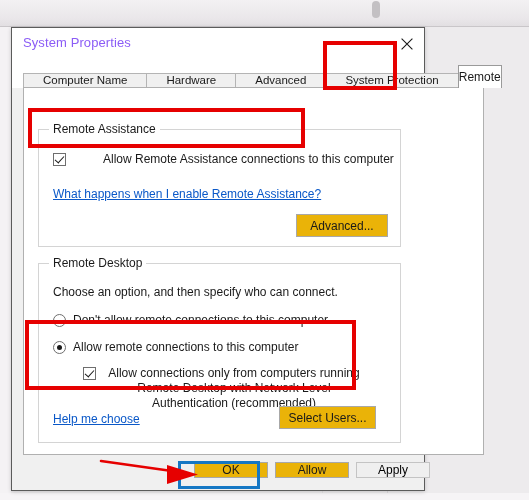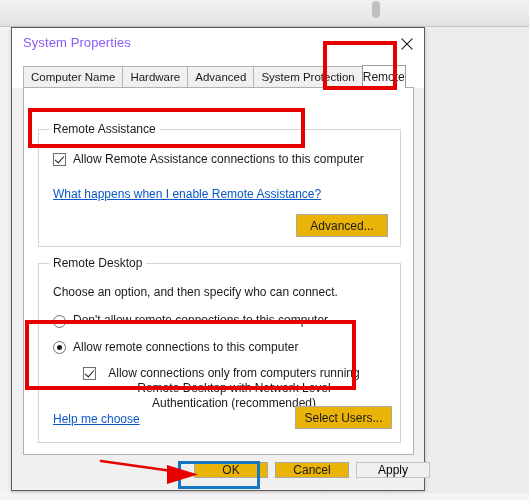--- a/index.html
+++ b/index.html
@@ -108,22 +108,22 @@
     background: #ffffff;
   }
   .tabs-row {
     position: absolute;
     left: 11px; top: 9px;
     height: 20px;
     display: flex;
     align-items: flex-end;
   }
   .tab {
-    height: 22px;
-    padding: 0 7px;
+    height: 15px;
+    padding: 0 19px;
     font-size: 11.5px;
     color: #1a1a1a;
     background: #f0f0f0;
     border: 1px solid #b4b4b4;
     border-bottom: none;
     box-sizing: border-box;
     display: flex;
     align-items: center;
     line-height: 1;
     white-space: nowrap;
@@ -137,21 +137,21 @@
     position: relative;
     z-index: 4;
     padding: 0 0;
     font-size: 12px;
   }
 
   
   .page {
     position: absolute;
     left: 11px; top: 59px;
-    width: 391px; height: 368px;
+    width: 461px; height: 368px;
     background: #ffffff;
     border: 1px solid #b0b0b0;
     box-sizing: border-box;
   }
 
   
   .group {
     position: absolute;
     border: 1px solid #d4d4d4;
     box-sizing: border-box;
@@ -322,59 +322,59 @@
           <span>Remote</span>
         </div>
       </div>
     </div>
 
     <div class="page">
 
       <div class="group" id="group-ra">
         <div class="group-legend">Remote Assistance</div>
 
-        <div class="row" style="left:14px; top:22px;">
+        <div class="row" style="left:14px; top:22px;gap:30px;">
           <span class="cb checked"></span>
           <span class="ctl-label">Allow Remote Assistance connections to this computer</span>
         </div>
 
         <div class="link" style="left:14px; top:57px;">What happens when I enable Remote Assistance?</div>
 
         <div class="btn" style="left:257px; top:84px; width:92px; height:23px;">Advanced...</div>
       </div>
 
       <div class="group" id="group-rd">
         <div class="group-legend">Remote Desktop</div>
 
         <div class="static-text" style="left:14px; top:21px;">Choose an option, and then specify who can connect.</div>
 
-        <div class="row" style="left:14px; top:49px;align-items:flex-end;">
+        <div class="row" style="left:14px; top:49px;">
           <span class="radio"></span>
           <span class="ctl-label">Don't allow remote connections to this computer</span>
         </div>
 
         <div class="row" style="left:14px; top:76px;">
           <span class="radio selected"></span>
           <span class="ctl-label">Allow remote connections to this computer</span>
         </div>
 
         <div class="row" style="left:44px; top:102px;">
           <span class="cb checked"></span>
           <span class="ctl-label wrap">Allow connections only from computers running Remote Desktop with Network Level Authentication (recommended)</span>
         </div>
 
         <div class="link" style="left:14px; top:148px;">Help me choose</div>
 
-        <div class="btn" style="left:256px; top:142px; width:97px; height:23px;">Select Users...</div>
+        <div class="btn" style="left:240px; top:142px; width:97px; height:23px;">Select Users...</div>
       </div>
 
     </div>
 
     <div class="btn footer-btn" id="btn-ok">OK</div>
-    <div class="btn footer-btn" id="btn-cancel">Cancel</div>
+    <div class="btn footer-btn" id="btn-cancel">Allow</div>
     <div class="btn footer-btn disabled" id="btn-apply">Apply</div>
 
   </div>
 
   <div class="anno-box" id="anno-tab"></div>
   <div class="anno-box" id="anno-ra"></div>
   <div class="anno-box" id="anno-rd"></div>
   <div class="anno-box blue" id="anno-ok"></div>
 
   <svg class="anno-arrow" viewBox="0 0 125 40" width="125" height="40">

